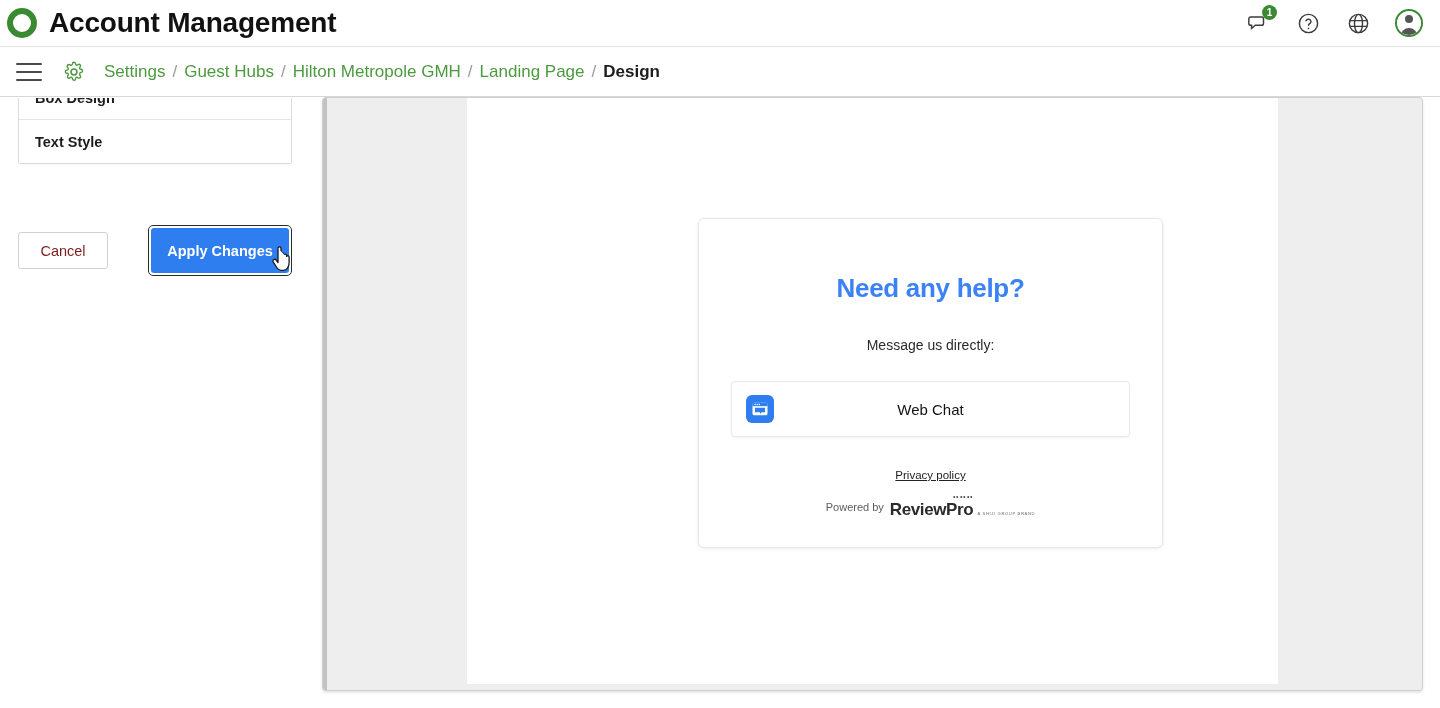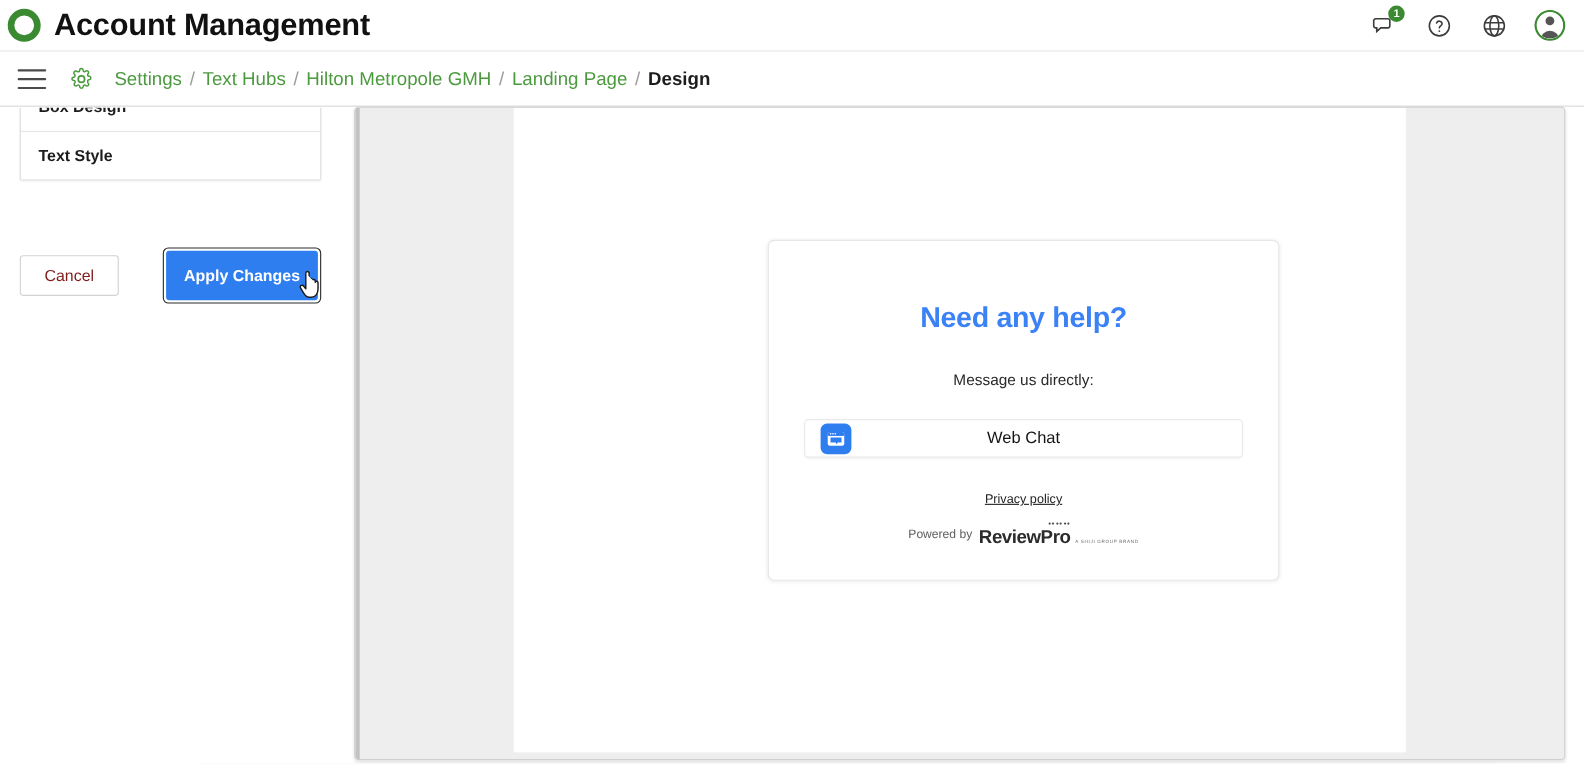--- a/index.html
+++ b/index.html
@@ -268,21 +268,21 @@
     color: #3b82f6;
     letter-spacing: -0.3px;
   }
   .help-sub {
     margin-top: 33px;
     font-size: 14px;
     color: #2a2a2a;
   }
   .channel-btn {
     margin-top: 28px;
-    height: 35px;
+    height: 56px;
     border: 1px solid #e9e9e9;
     border-radius: 4px;
     background: #ffffff;
     box-shadow: 0 1px 2px rgba(0,0,0,0.05);
     display: flex;
     align-items: center;
     position: relative;
     cursor: pointer;
   }
   .channel-icon {
@@ -414,21 +414,21 @@
   <div class="gear-wrap">
     <svg width="22" height="22" viewBox="0 0 24 24" fill="none" stroke="#4c9a3f" stroke-width="1.7">
       <circle cx="12" cy="12" r="3.2"></circle>
       <path d="M19.2 14.5a1.6 1.6 0 0 0 .32 1.76l.06.06a1.94 1.94 0 1 1-2.74 2.74l-.06-.06a1.6 1.6 0 0 0-1.76-.32 1.6 1.6 0 0 0-.97 1.46v.17a1.94 1.94 0 1 1-3.88 0v-.09a1.6 1.6 0 0 0-1.05-1.46 1.6 1.6 0 0 0-1.76.32l-.06.06a1.94 1.94 0 1 1-2.74-2.74l.06-.06a1.6 1.6 0 0 0 .32-1.76 1.6 1.6 0 0 0-1.46-.97H3.3a1.94 1.94 0 1 1 0-3.88h.09a1.6 1.6 0 0 0 1.46-1.05 1.6 1.6 0 0 0-.32-1.76l-.06-.06A1.94 1.94 0 1 1 7.21 3.2l.06.06a1.6 1.6 0 0 0 1.76.32h.08a1.6 1.6 0 0 0 .97-1.46V1.9a1.94 1.94 0 1 1 3.88 0v.09a1.6 1.6 0 0 0 .97 1.46 1.6 1.6 0 0 0 1.76-.32l.06-.06a1.94 1.94 0 1 1 2.74 2.74l-.06.06a1.6 1.6 0 0 0-.32 1.76v.08a1.6 1.6 0 0 0 1.46.97h.17a1.94 1.94 0 1 1 0 3.88h-.09a1.6 1.6 0 0 0-1.46.97z" transform="scale(0.88) translate(1.6,1.6)"></path>
     </svg>
   </div>
 
   <div class="crumbs">
     <span class="crumb">Settings</span>
     <span class="crumb-sep">/</span>
-    <span class="crumb">Text Hubs</span>
+    <span class="crumb">Guest Hubs</span>
     <span class="crumb-sep">/</span>
     <span class="crumb">Hilton Metropole GMH</span>
     <span class="crumb-sep">/</span>
     <span class="crumb">Landing Page</span>
     <span class="crumb-sep">/</span>
     <span class="crumb current">Design</span>
   </div>
 </div>
 
 <div class="left-panel">

